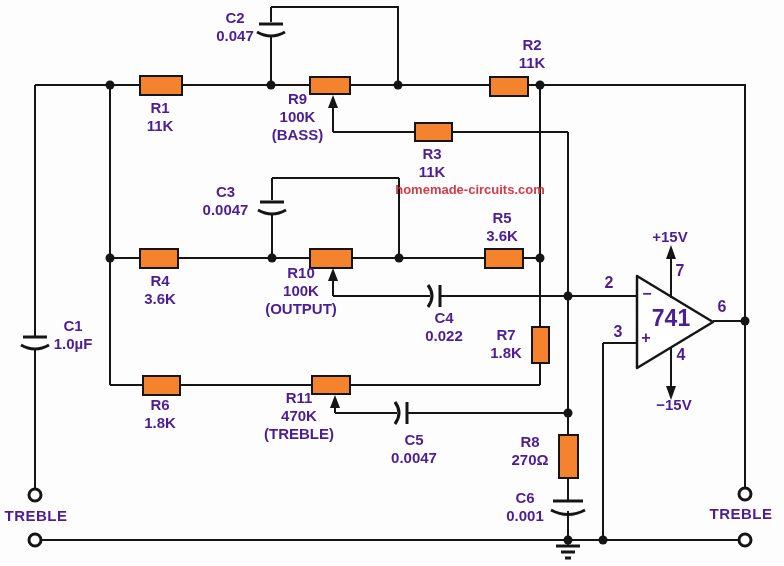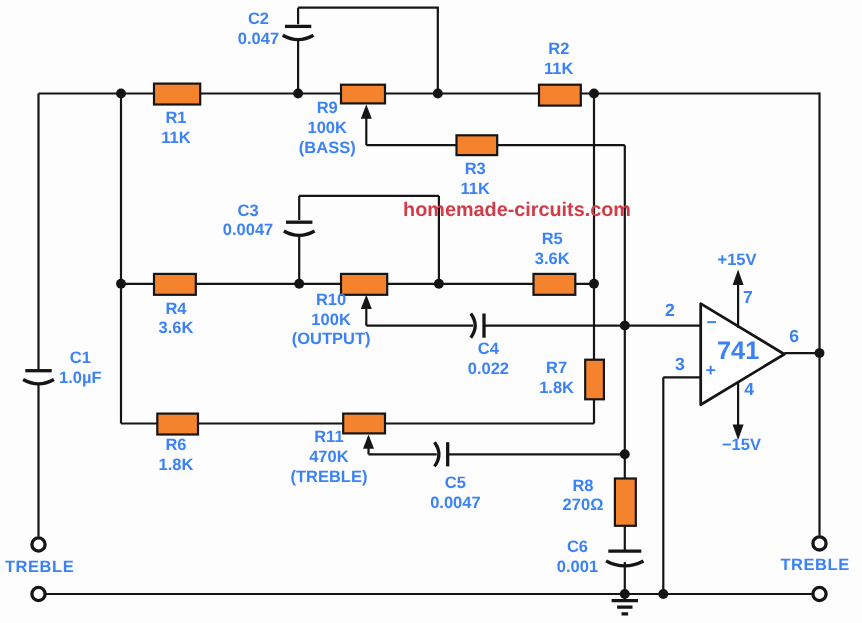--- a/index.html
+++ b/index.html
@@ -10,27 +10,27 @@
   #schem{position:absolute;left:0;top:0;}
   .wire{stroke:var(--wire,#151515);stroke-width:2;fill:none;stroke-linecap:butt;}
   .thick{stroke-width:3;}
   .dot{fill:var(--wire,#151515);}
   .res{fill:var(--res-fill,#f5832e);stroke:var(--wire,#151515);stroke-width:2;}
   .term{fill:#fff;stroke:var(--wire,#151515);stroke-width:3;}
   .head{fill:var(--wire,#151515);stroke:none;}
   .tri{fill:#fff;stroke:var(--wire,#151515);stroke-width:2.5;stroke-linejoin:round;}
   .lbl{
     position:absolute;text-align:center;font-weight:bold;font-size:15px;
-    line-height:18px;color:#3b82f6;white-space:nowrap;
+    line-height:18px;color:#4c1d95;white-space:nowrap;
   }
   .pin{font-size:16px;line-height:16px;}
   .io{font-size:15px;letter-spacing:0.5px;}
   .opamp-part{font-size:23px;}
   .sign{font-size:16px;line-height:14px;}
-  .wm{font-size:18px;letter-spacing:0px;color:var(--watermark,#d03c48);}
+  .wm{font-size:13px;letter-spacing:0px;color:var(--watermark,#d03c48);}
 </style>
 </head>
 <body>
 
 <div id="canvas">
 
   <svg id="schem" width="784" height="566" viewBox="0 0 784 566">
 
     <g>
 
@@ -161,21 +161,21 @@
   </div>
   <div class="lbl" style="left:124px;top:99px;width:72px">
     <div>R1</div>
     <div>11K</div>
   </div>
   <div class="lbl" style="left:250px;top:90px;width:95px">
     <div>R9</div>
     <div>100K</div>
     <div>(BASS)</div>
   </div>
-  <div class="lbl" style="left:472px;top:36px;width:72px">
+  <div class="lbl" style="left:496px;top:36px;width:72px">
     <div>R2</div>
     <div>11K</div>
   </div>
   <div class="lbl" style="left:396px;top:145px;width:72px">
     <div>R3</div>
     <div>11K</div>
   </div>
   <div class="lbl" style="left:178px;top:183px;width:95px">
     <div>C3</div>
     <div>0.0047</div>

